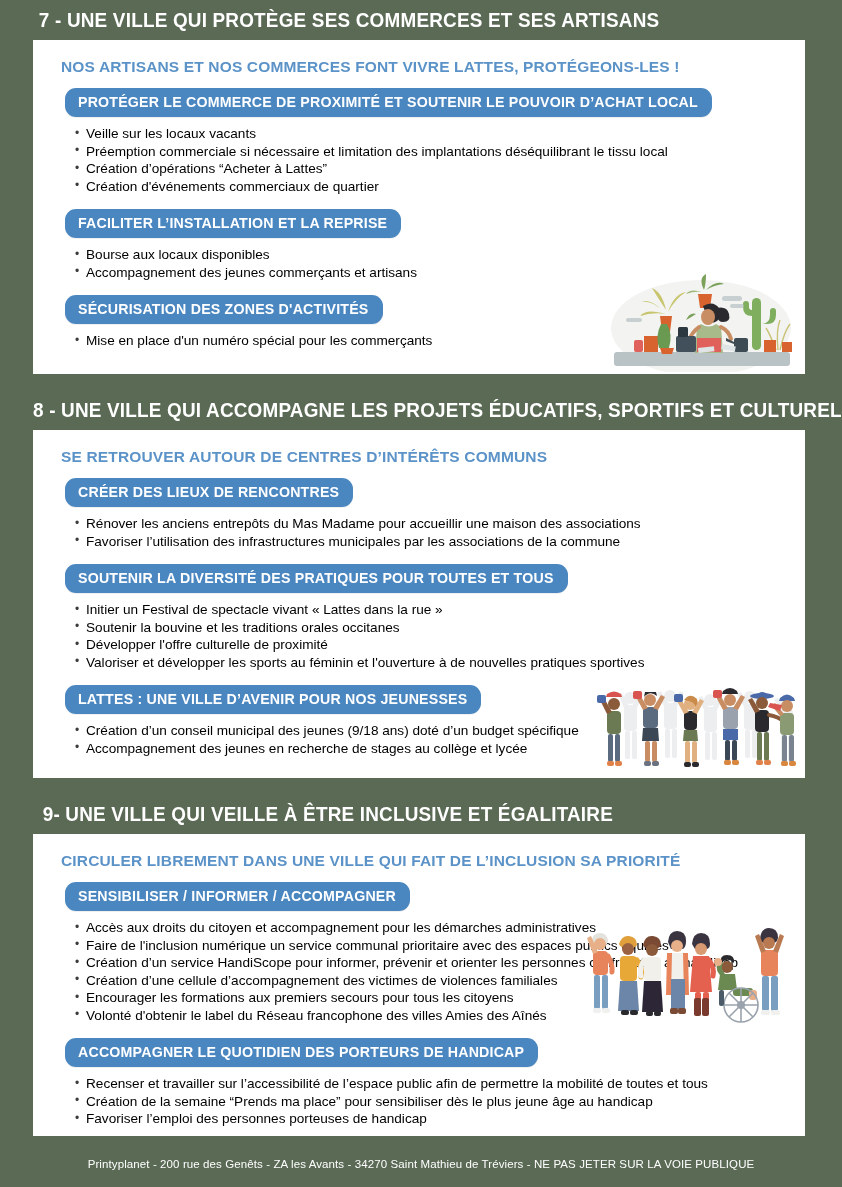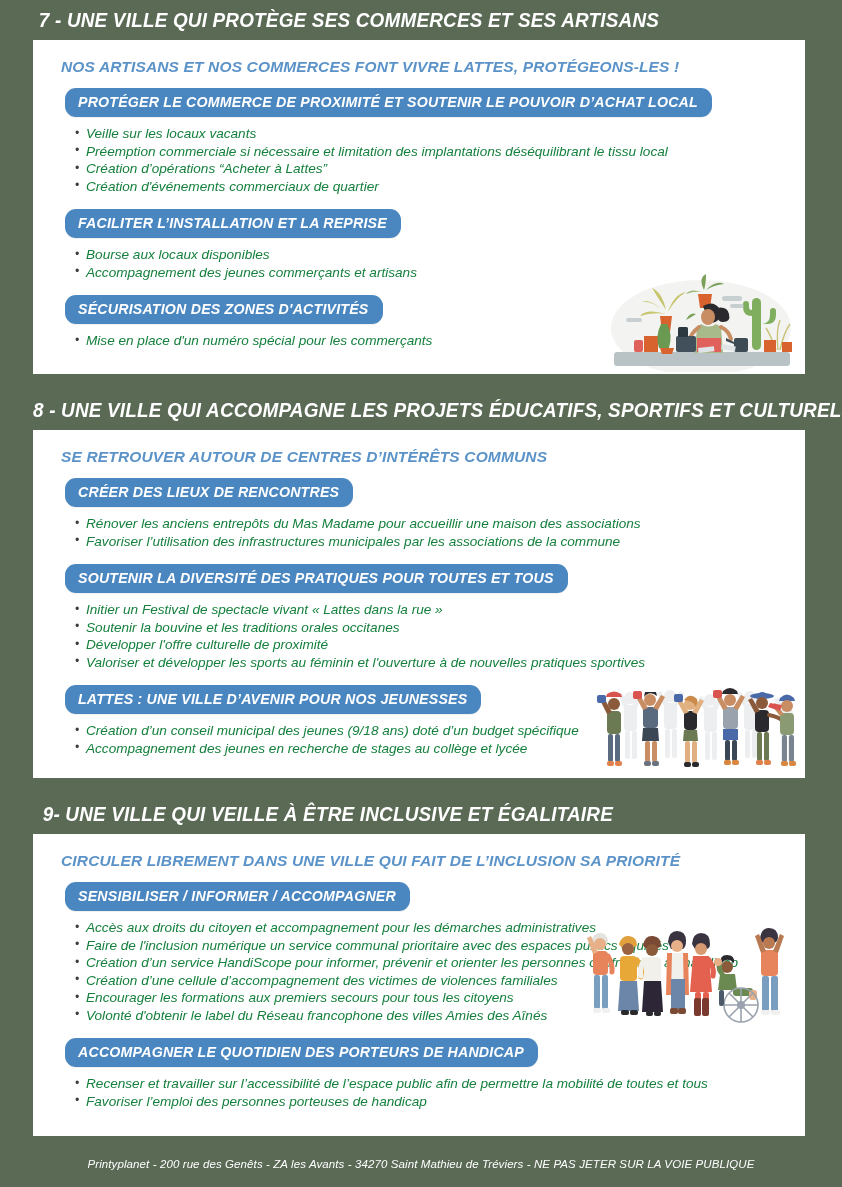--- a/index.html
+++ b/index.html
@@ -13,21 +13,20 @@
     font-family: "Liberation Sans", sans-serif;
     overflow: hidden;
     position: relative;
   }
 
   .page {
     width: 842px;
     height: 1187px;
     position: relative;
     box-sizing: border-box;
-    font-style: italic;
   }
 
   
   .section-heading {
     color: #ffffff;
     font-weight: bold;
     font-size: 19.5px;
     letter-spacing: 0.2px;
     padding-left: 40px;
     padding-right: 10px;
@@ -75,21 +74,21 @@
     box-shadow: 0 1px 0 rgba(0,0,0,0.06);
   }
 
   
   ul.bullets {
     list-style: none;
     margin: 0 0 14px 0;
     padding: 0 0 0 18px;
   }
   ul.bullets li {
-    color: #15803d;
+    color: #000000;
     font-size: 13.6px;
     line-height: 17.5px;
     padding-left: 11px;
     position: relative;
     white-space: nowrap;
   }
   ul.bullets li::before {
     content: "\2022";
     position: absolute;
     left: 0;
@@ -405,20 +404,21 @@
           <li>Création d’une cellule d’accompagnement des victimes de violences familiales</li>
           <li>Encourager les formations aux premiers secours pour tous les citoyens</li>
           <li>Volonté d'obtenir le label du Réseau francophone des villes Amies des Aînés</li>
         </ul>
       </div>
 
       <div>
         <div class="pill">ACCOMPAGNER LE QUOTIDIEN DES PORTEURS DE HANDICAP</div>
         <ul class="bullets">
           <li>Recenser et travailler sur l’accessibilité de l’espace public afin de permettre la mobilité de toutes et tous</li>
+          <li>Création de la semaine “Prends ma place” pour sensibiliser dès le plus jeune âge au handicap</li>
           <li>Favoriser l’emploi des personnes porteuses de handicap</li>
         </ul>
       </div>
 
       <div class="illus" style="right:8px; top:88px; width:210px; height:105px;">
         <svg width="210" height="105" viewBox="0 0 210 105">
 
           <g transform="translate(4,14)">
             <path d="M0 6 q2 -9 9 -9 q7 0 8 8 q-1 6 -8 6 q-7 0 -9 -5z" fill="#e4e2dd"></path>
             <circle cx="9" cy="8" r="6" fill="#e8b089"></circle>

